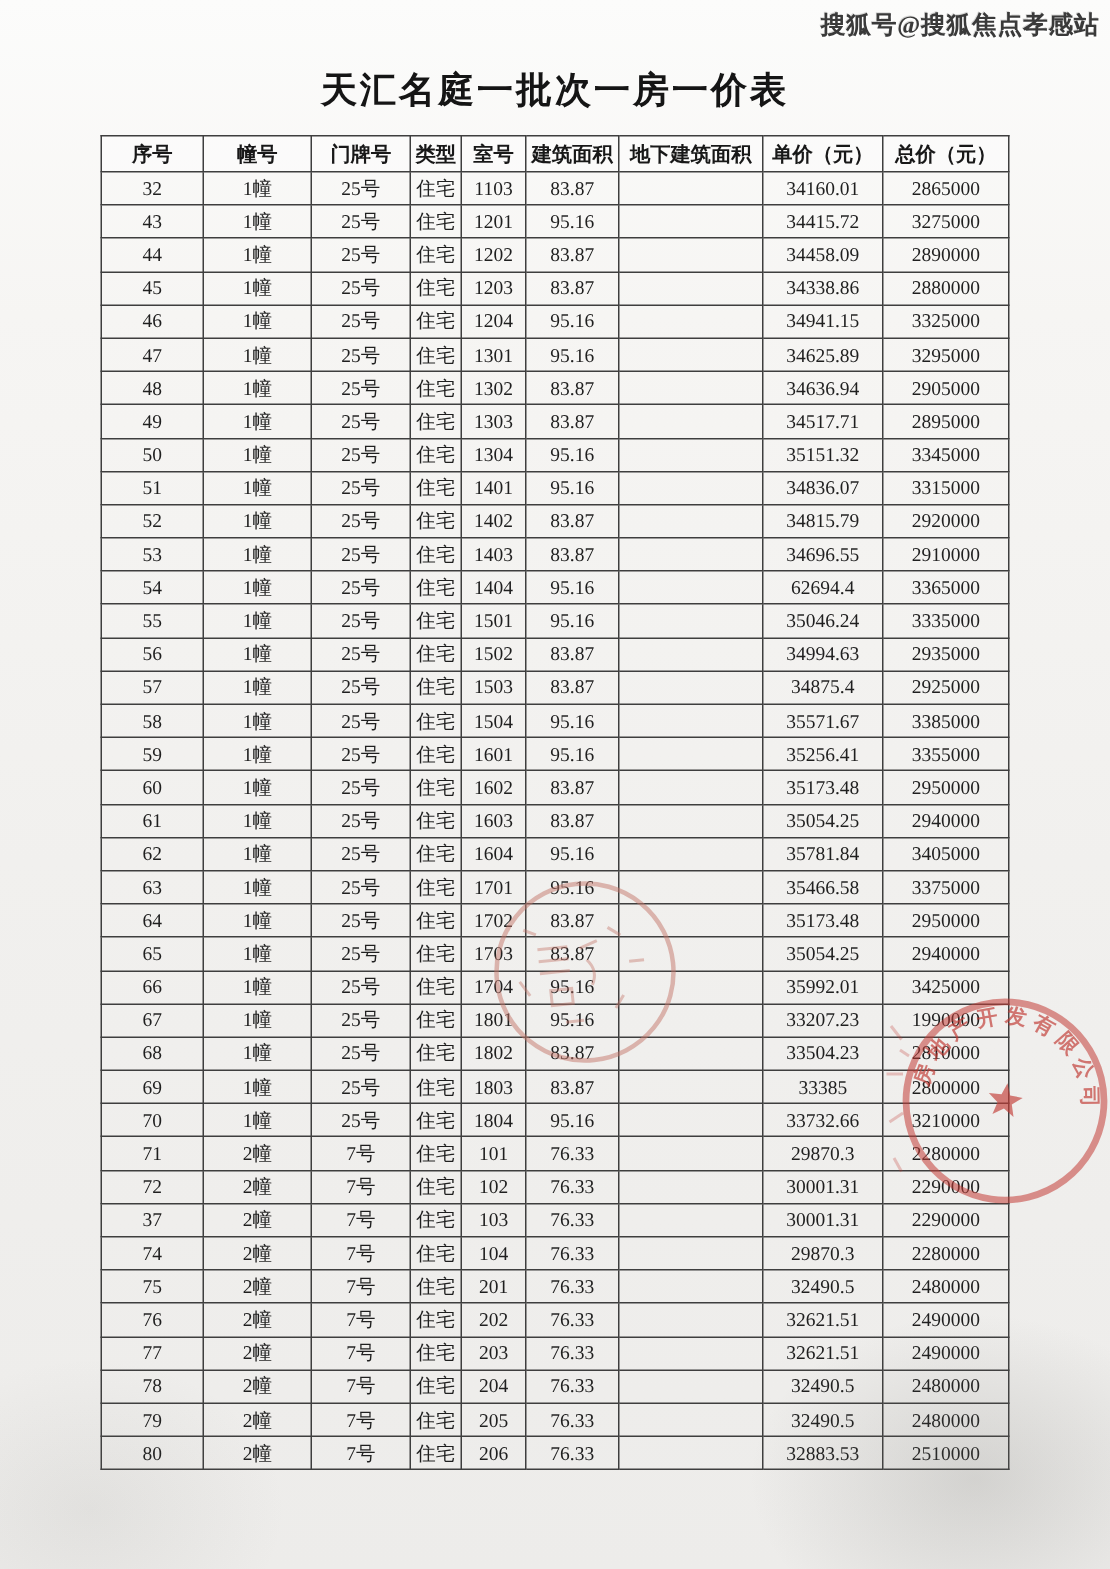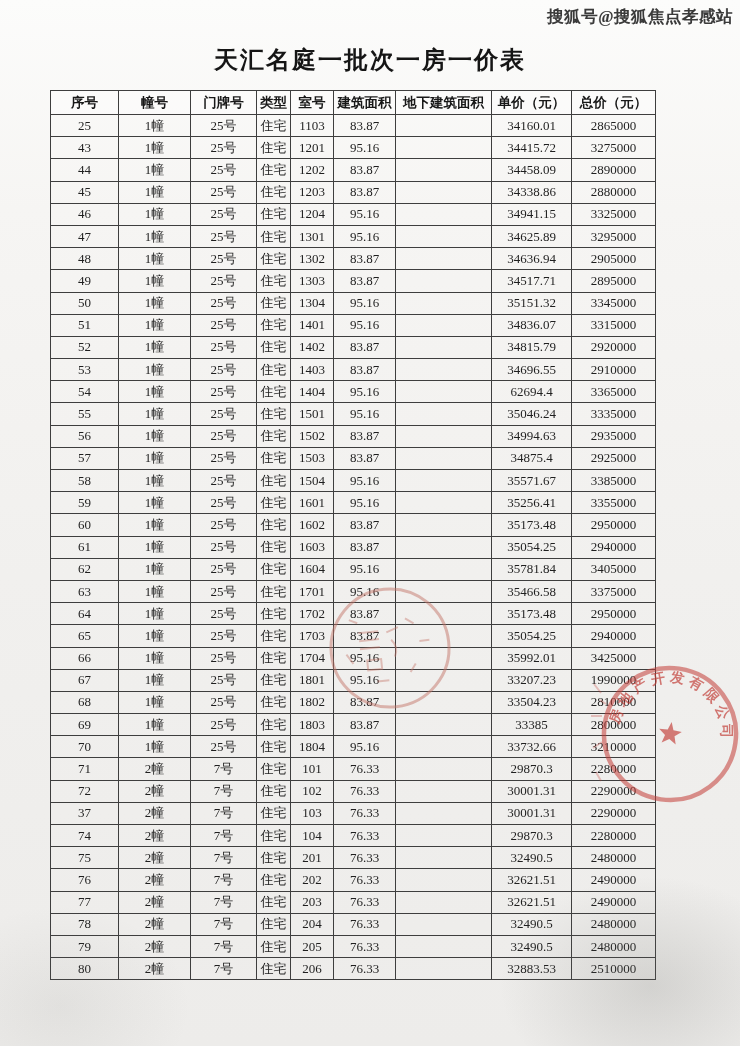--- a/index.html
+++ b/index.html
@@ -16,21 +16,21 @@
   .watermark{
     position:absolute;top:6px;right:7px;
     font-size:16.5px;font-weight:bold;letter-spacing:.5px;color:#3a3a3a;
     text-shadow:1px 1px 0 rgba(255,255,255,.85), -0.5px -0.5px 0 rgba(0,0,0,.15);
   }
   .doc-title{
     position:absolute;top:44px;left:0;width:100%;text-align:center;
     font-size:24px;font-weight:bold;letter-spacing:2px;color:#151515;
   }
   table.price{
-    position:absolute;left:50px;top:90px;width:605px;
+    position:absolute;left:67px;top:90px;width:605px;
     border-collapse:collapse;table-layout:fixed;
   }
   .price th,.price td{
     border:1.6px solid #3e3e3e;text-align:center;vertical-align:middle;
     padding:0;overflow:hidden;white-space:nowrap;
   }
   .price th{height:23px;font-size:13.5px;font-weight:bold;color:#181818;background:rgba(255,255,255,.35);}
   .price td{height:21.2px;font-size:13px;color:#1f1f1f;}
   .stamp{position:absolute;pointer-events:none;}
   #ghost-stamp{left:322px;top:580px;filter:blur(.4px);}
@@ -65,21 +65,21 @@
           <th>类型</th>
           <th>室号</th>
           <th>建筑面积</th>
           <th>地下建筑面积</th>
           <th>单价（元）</th>
           <th>总价（元）</th>
         </tr>
     </thead>
     <tbody>
         <tr>
-          <td>25</td>
+          <td>32</td>
           <td>1幢</td>
           <td>25号</td>
           <td>住宅</td>
           <td>1103</td>
           <td>83.87</td>
           <td></td>
           <td>34160.01</td>
           <td>2865000</td>
         </tr>
         <tr>

